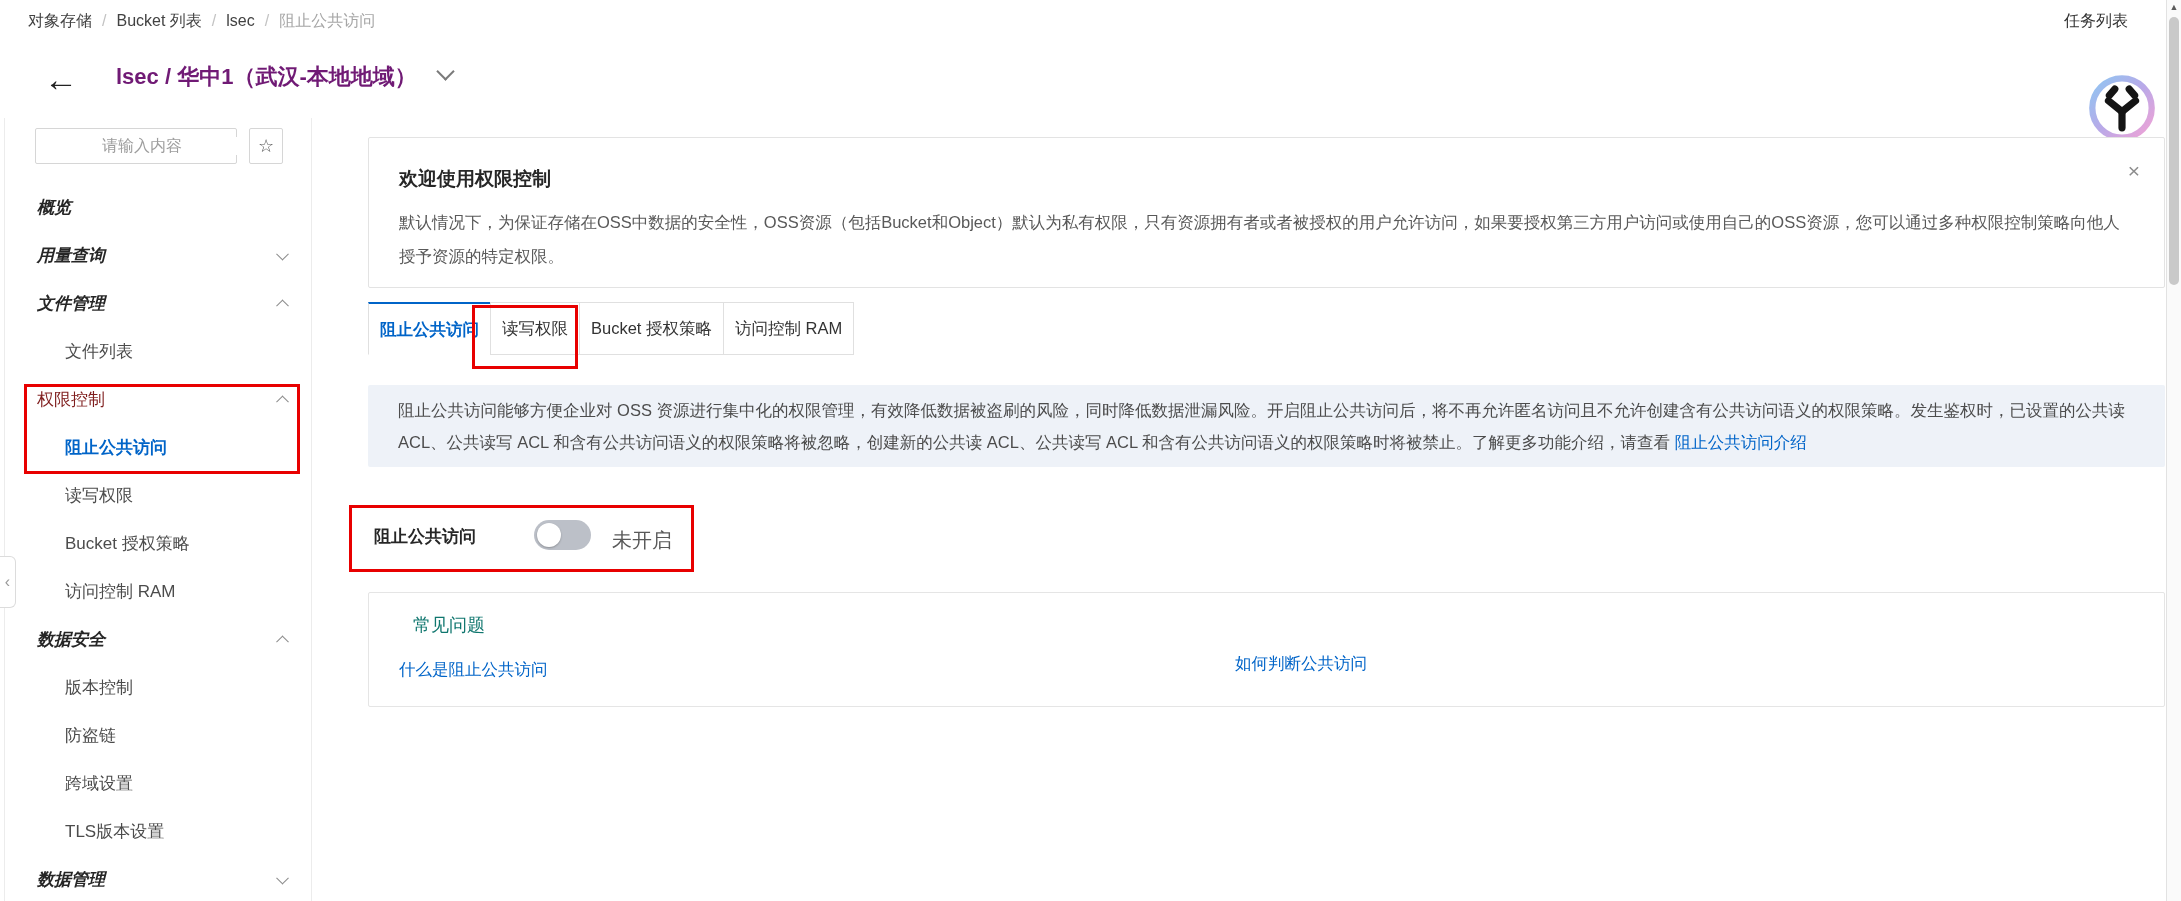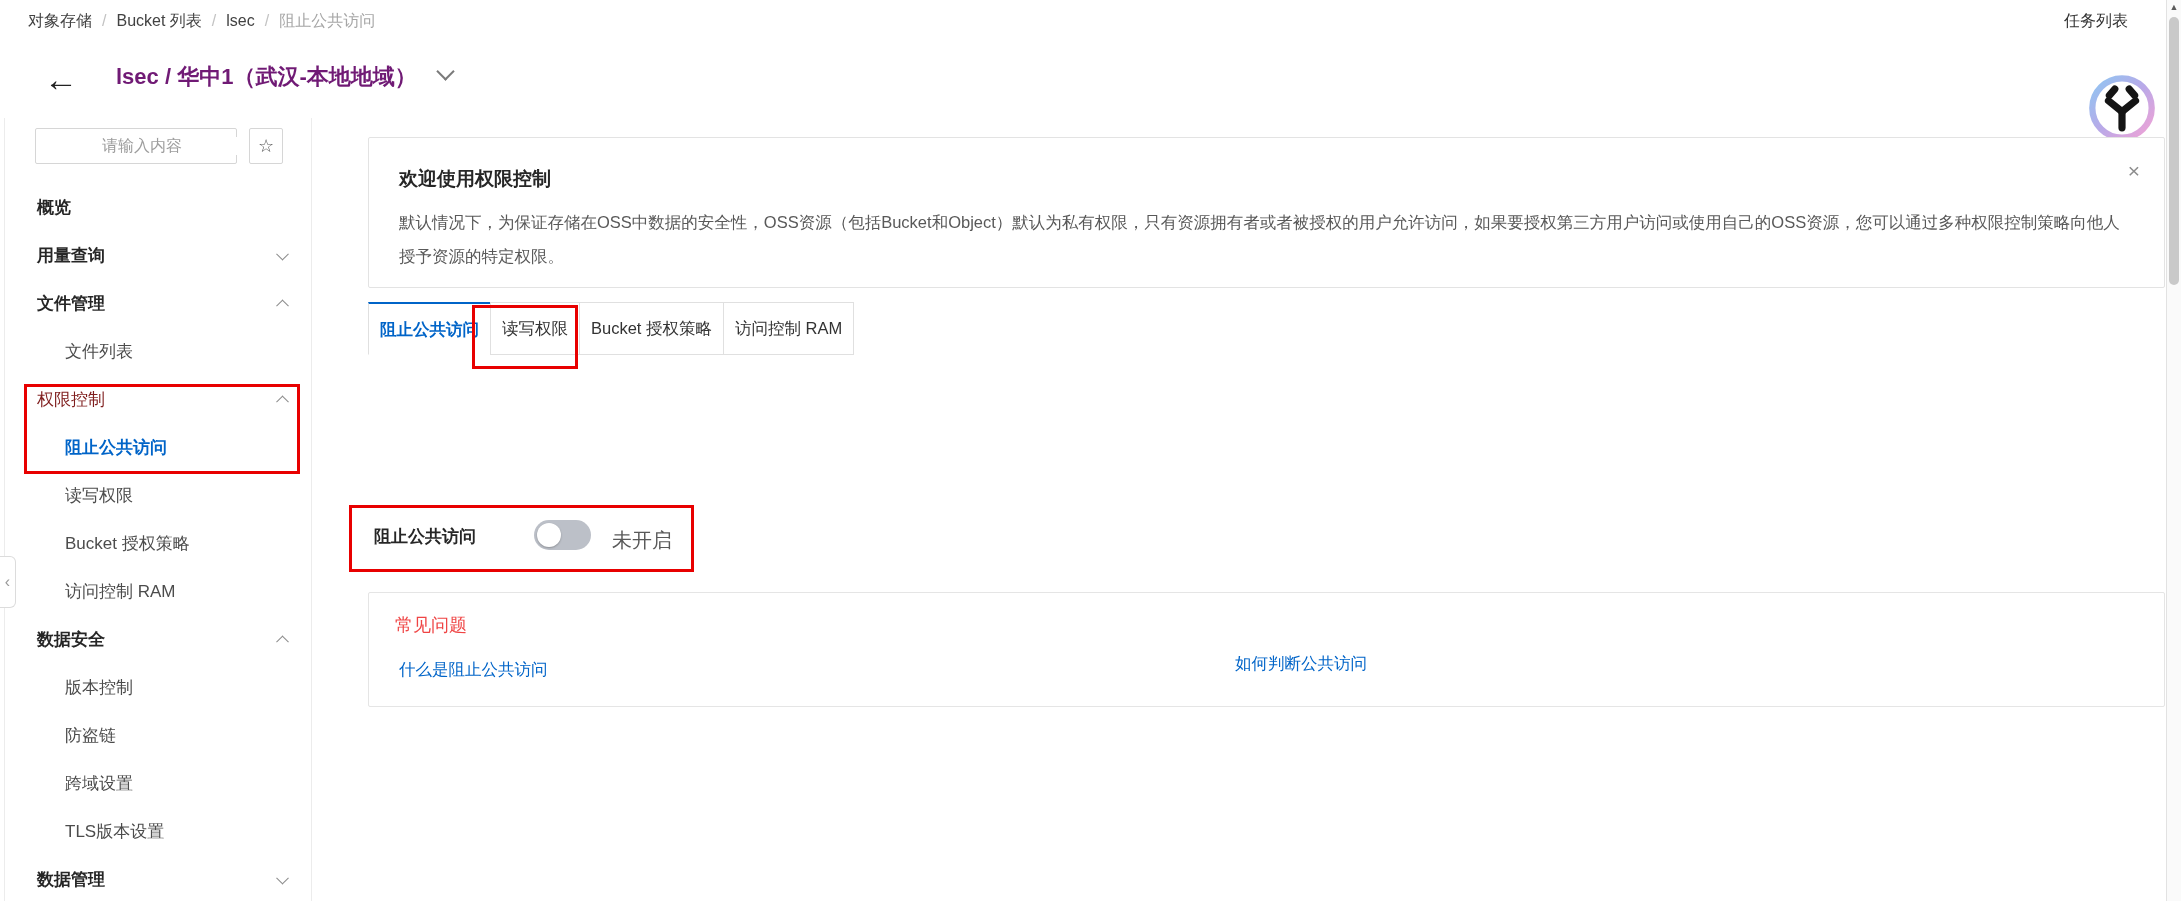--- a/index.html
+++ b/index.html
@@ -26,21 +26,21 @@
   .scroll-thumb { position:absolute; top:17px; left:2px; width:10px; height:268px; background:#c9c9c9; border-radius:5px; cursor:pointer; }
 
   
   .sidebar { position:absolute; left:4px; top:118px; width:308px; height:783px; border-left:1px solid #ececec; border-right:1px solid #ececec; background:#fff; }
   .search-box { position:absolute; left:30px; top:10px; width:202px; height:36px; border:1px solid #d6d6d6; border-radius:2px; display:flex; align-items:center; padding-left:10px;gap:48px; }
   .search-box input { border:none; outline:none; width:150px; font-size:16px; color:#333; margin-left:8px; font-family:inherit; }
   .search-box input::placeholder { color:#9d9d9d; }
   .star-btn { position:absolute; left:244px; top:10px; width:34px; height:36px; border:1px solid #d6d6d6; border-radius:2px; text-align:center; line-height:34px; font-size:18px; color:#555; cursor:pointer; background:#fff; }
   .menu { position:absolute; left:0; top:66px; width:100%; list-style:none; }
   .menu li { position:relative; height:48px; line-height:48px; font-size:17px; color:#4c4c4c; cursor:pointer; white-space:nowrap; }
-  .menu li.group { padding-left:32px; font-weight:700; color:#262626; }
+  .menu li.group { padding-left:32px; font-weight:700; color:#262626;font-style:italic; }
   .menu li.group2 { padding-left:32px; color:#7f1d1d; }
   .menu li.sub { padding-left:60px; }
   .menu li.active { color:#0064c8; font-weight:700; }
   .chev { position:absolute; right:24px; top:50%; width:9px; height:9px; border-right:1.6px solid #8c8c8c; border-bottom:1.6px solid #8c8c8c; }
   .chev.down { transform:translateY(-70%) rotate(45deg); }
   .chev.up { transform:translateY(-30%) rotate(-135deg); }
   .collapse-handle { position:absolute; left:0; top:556px; width:16px; height:52px; background:#fff; border:1px solid #dcdcdc; border-left:none; border-radius:0 6px 6px 0; color:#9a9a9a; font-size:16px; text-align:center; line-height:50px; cursor:pointer; }
 
   
   .banner { position:absolute; left:368px; top:137px; width:1797px; height:151px; border:1px solid #e3e3e3; border-radius:2px; background:#fff; padding:28px 30px 0 30px; }
@@ -55,21 +55,21 @@
 
   .info-box { position:absolute; left:368px; top:385px; width:1797px; background:#eef2f8; border-radius:2px; padding:9px 30px; font-size:16.5px; line-height:32px; color:#4c4c4c; }
   .info-box a, .link { color:#0064c8; text-decoration:none; cursor:pointer; }
 
   .toggle-label { position:absolute; left:374px; top:525px; font-size:17px; font-weight:700; color:#262626; }
   .toggle { position:absolute; left:534px; top:520px; width:57px; height:30px; background:#bcc0c8; border-radius:15px; cursor:pointer; }
   .toggle-knob { position:absolute; left:3px; top:3px; width:24px; height:24px; background:#fff; border-radius:50%; box-shadow:0 1px 2px rgba(0,0,0,.25); }
   .toggle-state { position:absolute; left:612px; top:527px; font-size:20px; color:#595959; }
 
   .faq-card { position:absolute; left:368px; top:592px; width:1797px; height:115px; border:1px solid #e5e5e5; border-radius:2px; background:#fff; }
-  .faq-title { position:absolute; left:26px; top:20px; font-size:18px; color:#ef4444; }
+  .faq-title { position:absolute; left:44px; top:20px; font-size:18px; color:#0f766e; }
   .faq-link1 { position:absolute; left:30px; top:66px; font-size:16.5px; }
   .faq-link2 { position:absolute; left:866px; top:60px; font-size:16.5px; }
 
   
   .annot { position:absolute; border:3px solid #e80000; pointer-events:none; z-index:20; }
   .annot-sidebar { left:24px; top:384px; width:276px; height:90px; }
   .annot-tab { left:472px; top:305px; width:106px; height:64px; }
   .annot-toggle { left:349px; top:505px; width:345px; height:67px; }
 </style>
 </head>
@@ -143,20 +143,21 @@
     <div class="banner-close">×</div>
   </div>
 
   <div class="tabs">
     <div class="tab active">阻止公共访问</div>
     <div class="tab">读写权限</div>
     <div class="tab">Bucket 授权策略</div>
     <div class="tab">访问控制 RAM</div>
   </div>
 
+  <div class="info-box"><span>阻止公共访问能够方便企业对 OSS 资源进行集中化的权限管理，有效降低数据被盗刷的风险，同时降低数据泄漏风险。开启阻止公共访问后，将不再允许匿名访问且不允许创建含有公共访问语义的权限策略。发生鉴权时，已设置的公共读 ACL、公共读写 ACL 和含有公共访问语义的权限策略将被忽略，创建新的公共读 ACL、公共读写 ACL 和含有公共访问语义的权限策略时将被禁止。了解更多功能介绍，请查看 </span><span class="link">阻止公共访问介绍</span></div>
 
   <div class="toggle-label">阻止公共访问</div>
   <div class="toggle">
       <div class="toggle-knob"></div>
     </div>
   <div class="toggle-state">未开启</div>
 
   <div class="faq-card">
     <div class="faq-title">常见问题</div>
     <div class="faq-link1 link">什么是阻止公共访问</div>

